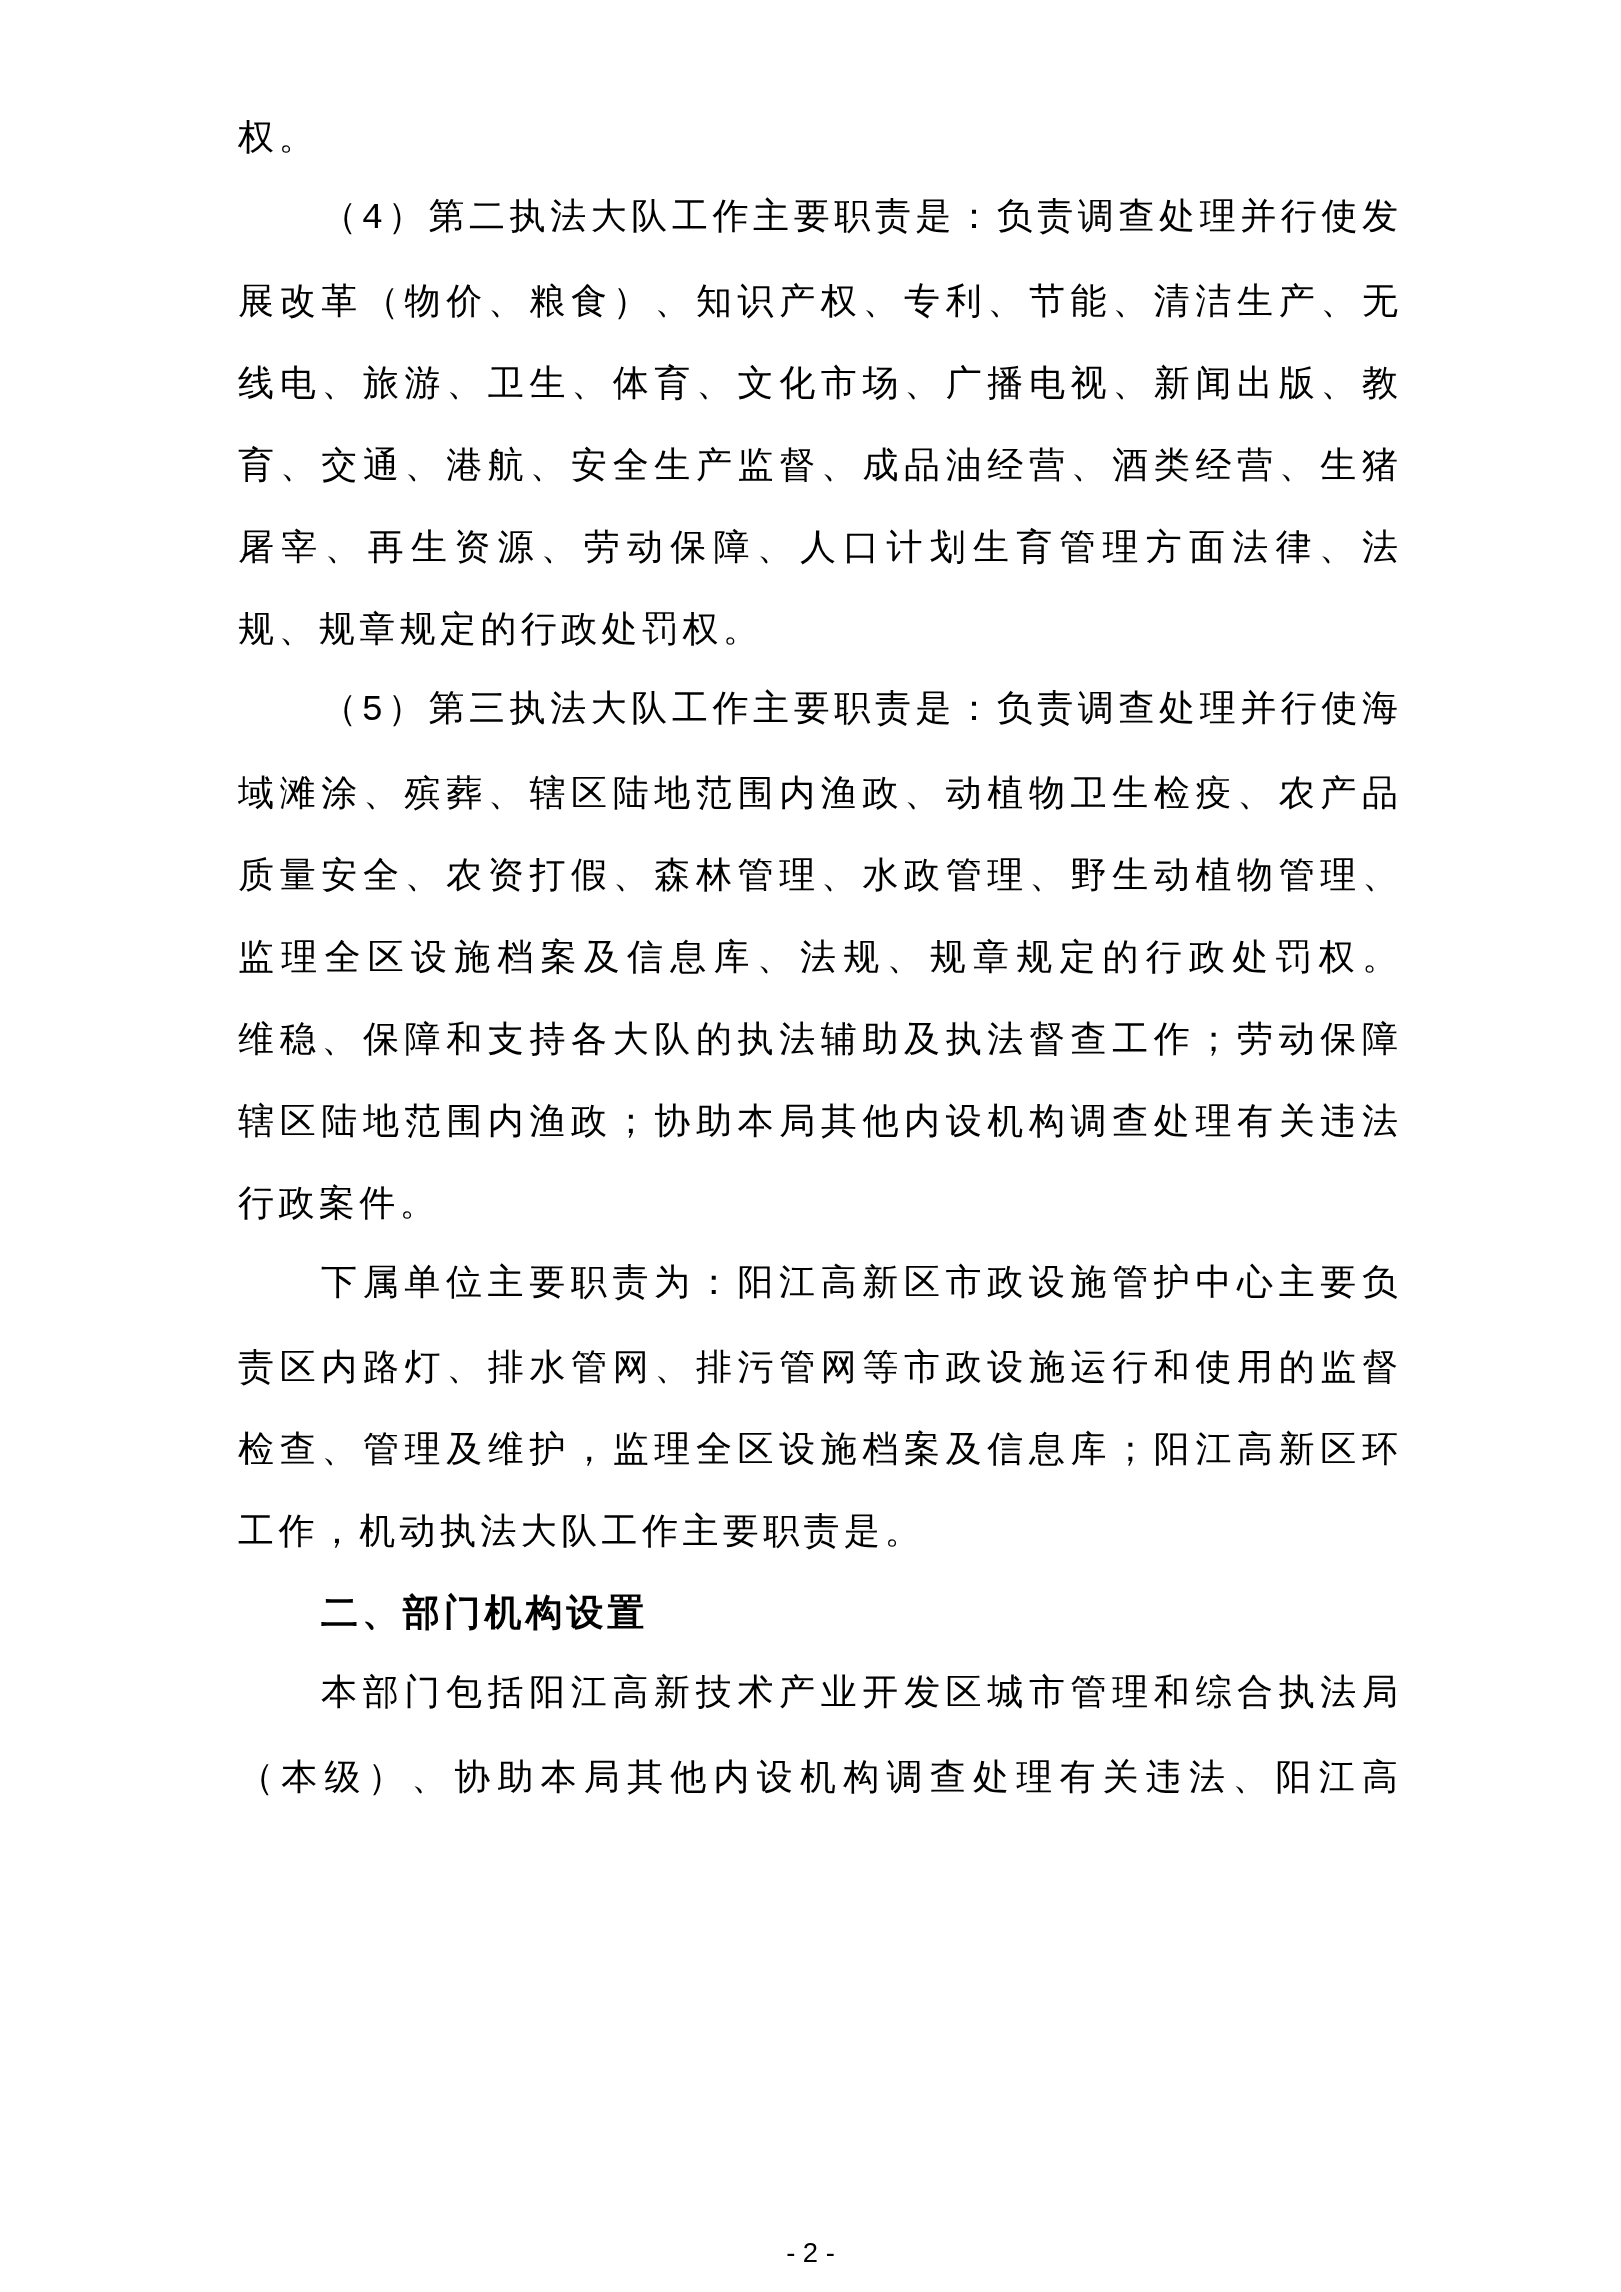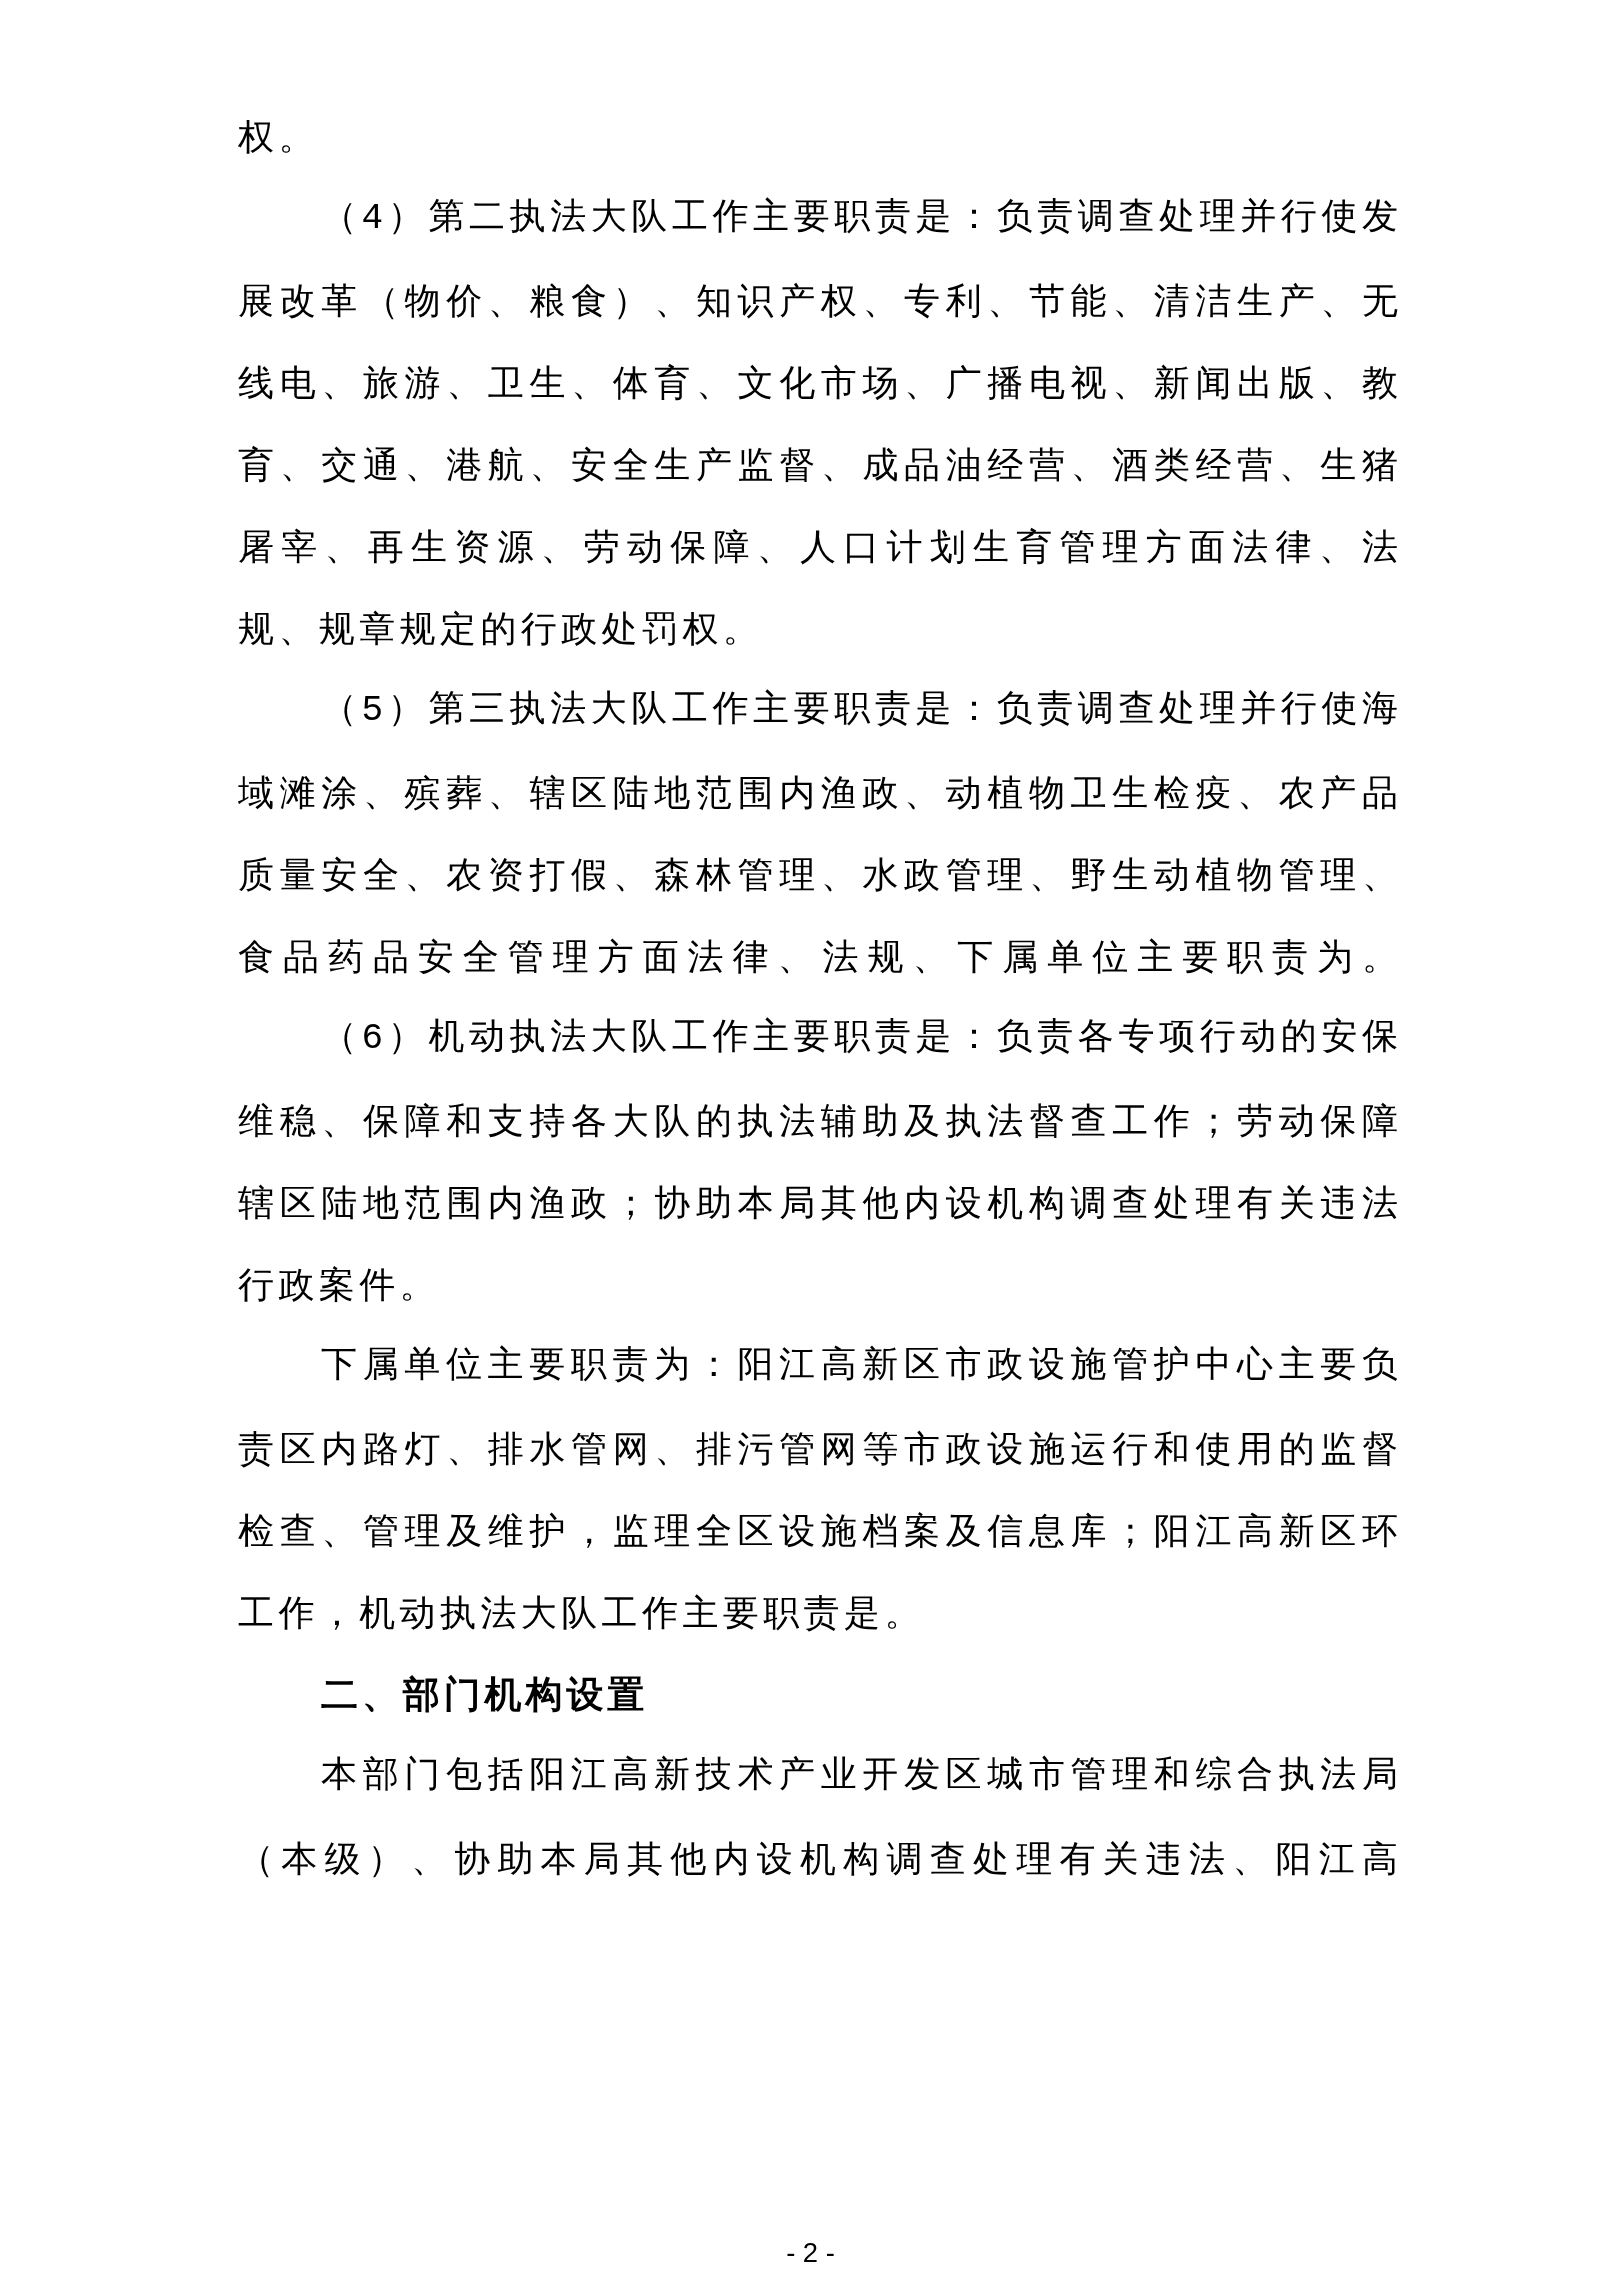--- a/index.html
+++ b/index.html
@@ -77,23 +77,22 @@
     <span class="line indent">（4）第二执法大队工作主要职责是：负责调查处理并行使发</span>
     <span class="line">展改革（物价、粮食）、知识产权、专利、节能、清洁生产、无</span>
     <span class="line">线电、旅游、卫生、体育、文化市场、广播电视、新闻出版、教</span>
     <span class="line">育、交通、港航、安全生产监督、成品油经营、酒类经营、生猪</span>
     <span class="line">屠宰、再生资源、劳动保障、人口计划生育管理方面法律、法</span>
     <span class="line last">规、规章规定的行政处罚权。</span>
 
     <span class="line indent">（5）第三执法大队工作主要职责是：负责调查处理并行使海</span>
     <span class="line">域滩涂、殡葬、辖区陆地范围内渔政、动植物卫生检疫、农产品</span>
     <span class="line">质量安全、农资打假、森林管理、水政管理、野生动植物管理、</span>
-    <span class="line">食品药品安全管理方面法律、法规、下属单位主要职责为。</span>
+    <span class="line">监理全区设施档案及信息库、法规、规章规定的行政处罚权。</span>
 
-    <span class="line indent">（6）机动执法大队工作主要职责是：负责各专项行动的安保</span>
     <span class="line">维稳、保障和支持各大队的执法辅助及执法督查工作；劳动保障</span>
     <span class="line">辖区陆地范围内渔政；协助本局其他内设机构调查处理有关违法</span>
     <span class="line last">行政案件。</span>
 
     <span class="line indent">下属单位主要职责为：阳江高新区市政设施管护中心主要负</span>
     <span class="line">责区内路灯、排水管网、排污管网等市政设施运行和使用的监督</span>
     <span class="line">检查、管理及维护，监理全区设施档案及信息库；阳江高新区环</span>
     <span class="line last">工作，机动执法大队工作主要职责是。</span>
 
     <span class="line indent heading">二、部门机构设置</span>

